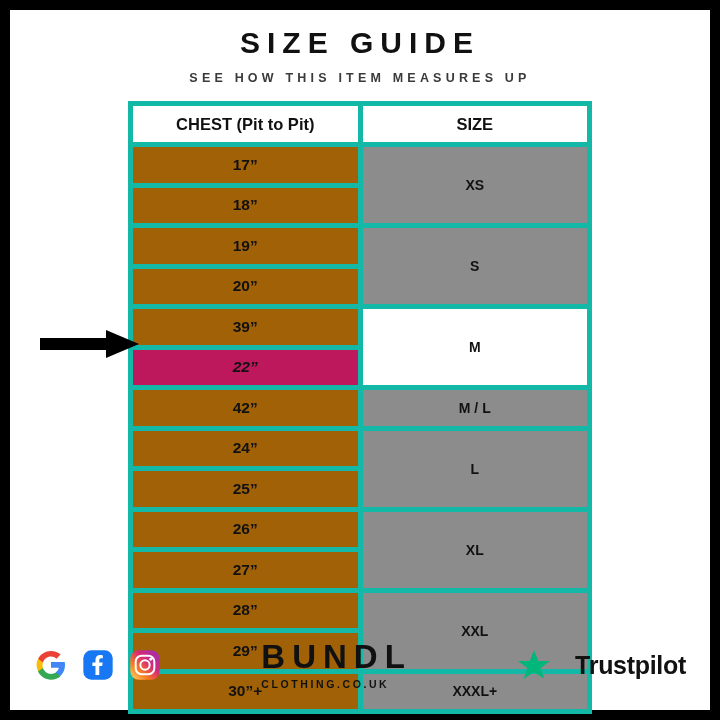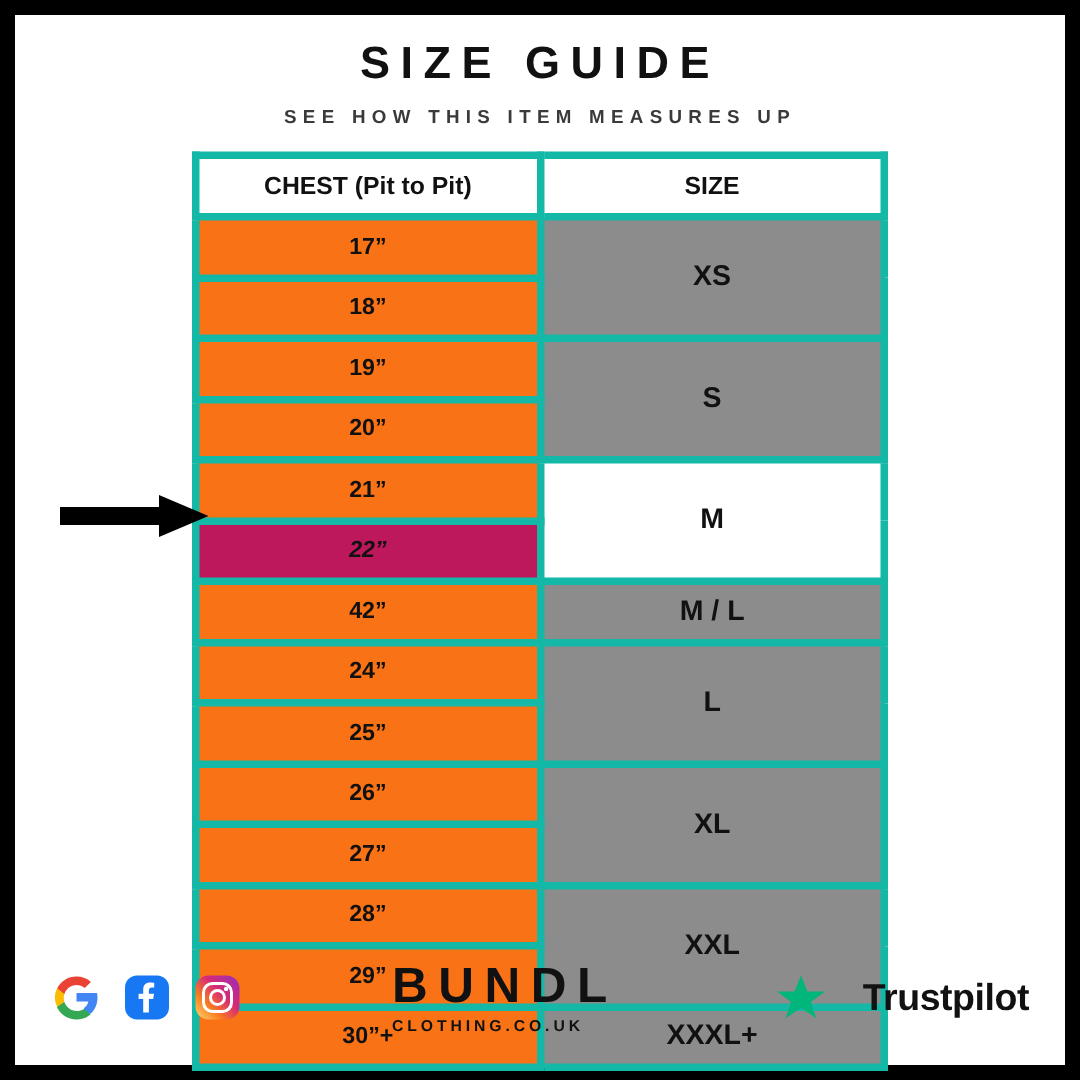--- a/index.html
+++ b/index.html
@@ -68,29 +68,29 @@
   }
   th.head-cell {
     height: 36px;
     font-size: 16.5px;
     background: #ffffff;
   }
   td.chest-cell {
     width: 192px;
     height: 35.5px;
     font-size: 15.5px;
-    background: #f97316;
+    background: #a16207;
   }
   td.chest-cell.hl {
     background: #be185d;
     font-style: italic;
   }
   td.size-cell {
     width: 270px;
-    font-size: 19px;
+    font-size: 14px;
     background: #8c8c8c;
   }
   td.size-cell.hl {
     background: #ffffff;
   }
   .arrow {
     position: absolute;
     left: 30px;
     top: 228px;
     width: 100px;
@@ -188,21 +188,21 @@
 
           <tr>
             <td class="chest-cell">19”</td>
             <td class="size-cell" rowspan="2">S</td>
           </tr>
           <tr>
             <td class="chest-cell">20”</td>
           </tr>
 
           <tr>
-            <td class="chest-cell">21”</td>
+            <td class="chest-cell">39”</td>
             <td class="size-cell hl" rowspan="2">M</td>
           </tr>
           <tr>
             <td class="chest-cell hl">22”</td>
           </tr>
 
           <tr>
             <td class="chest-cell">42”</td>
             <td class="size-cell">M / L</td>
           </tr>

